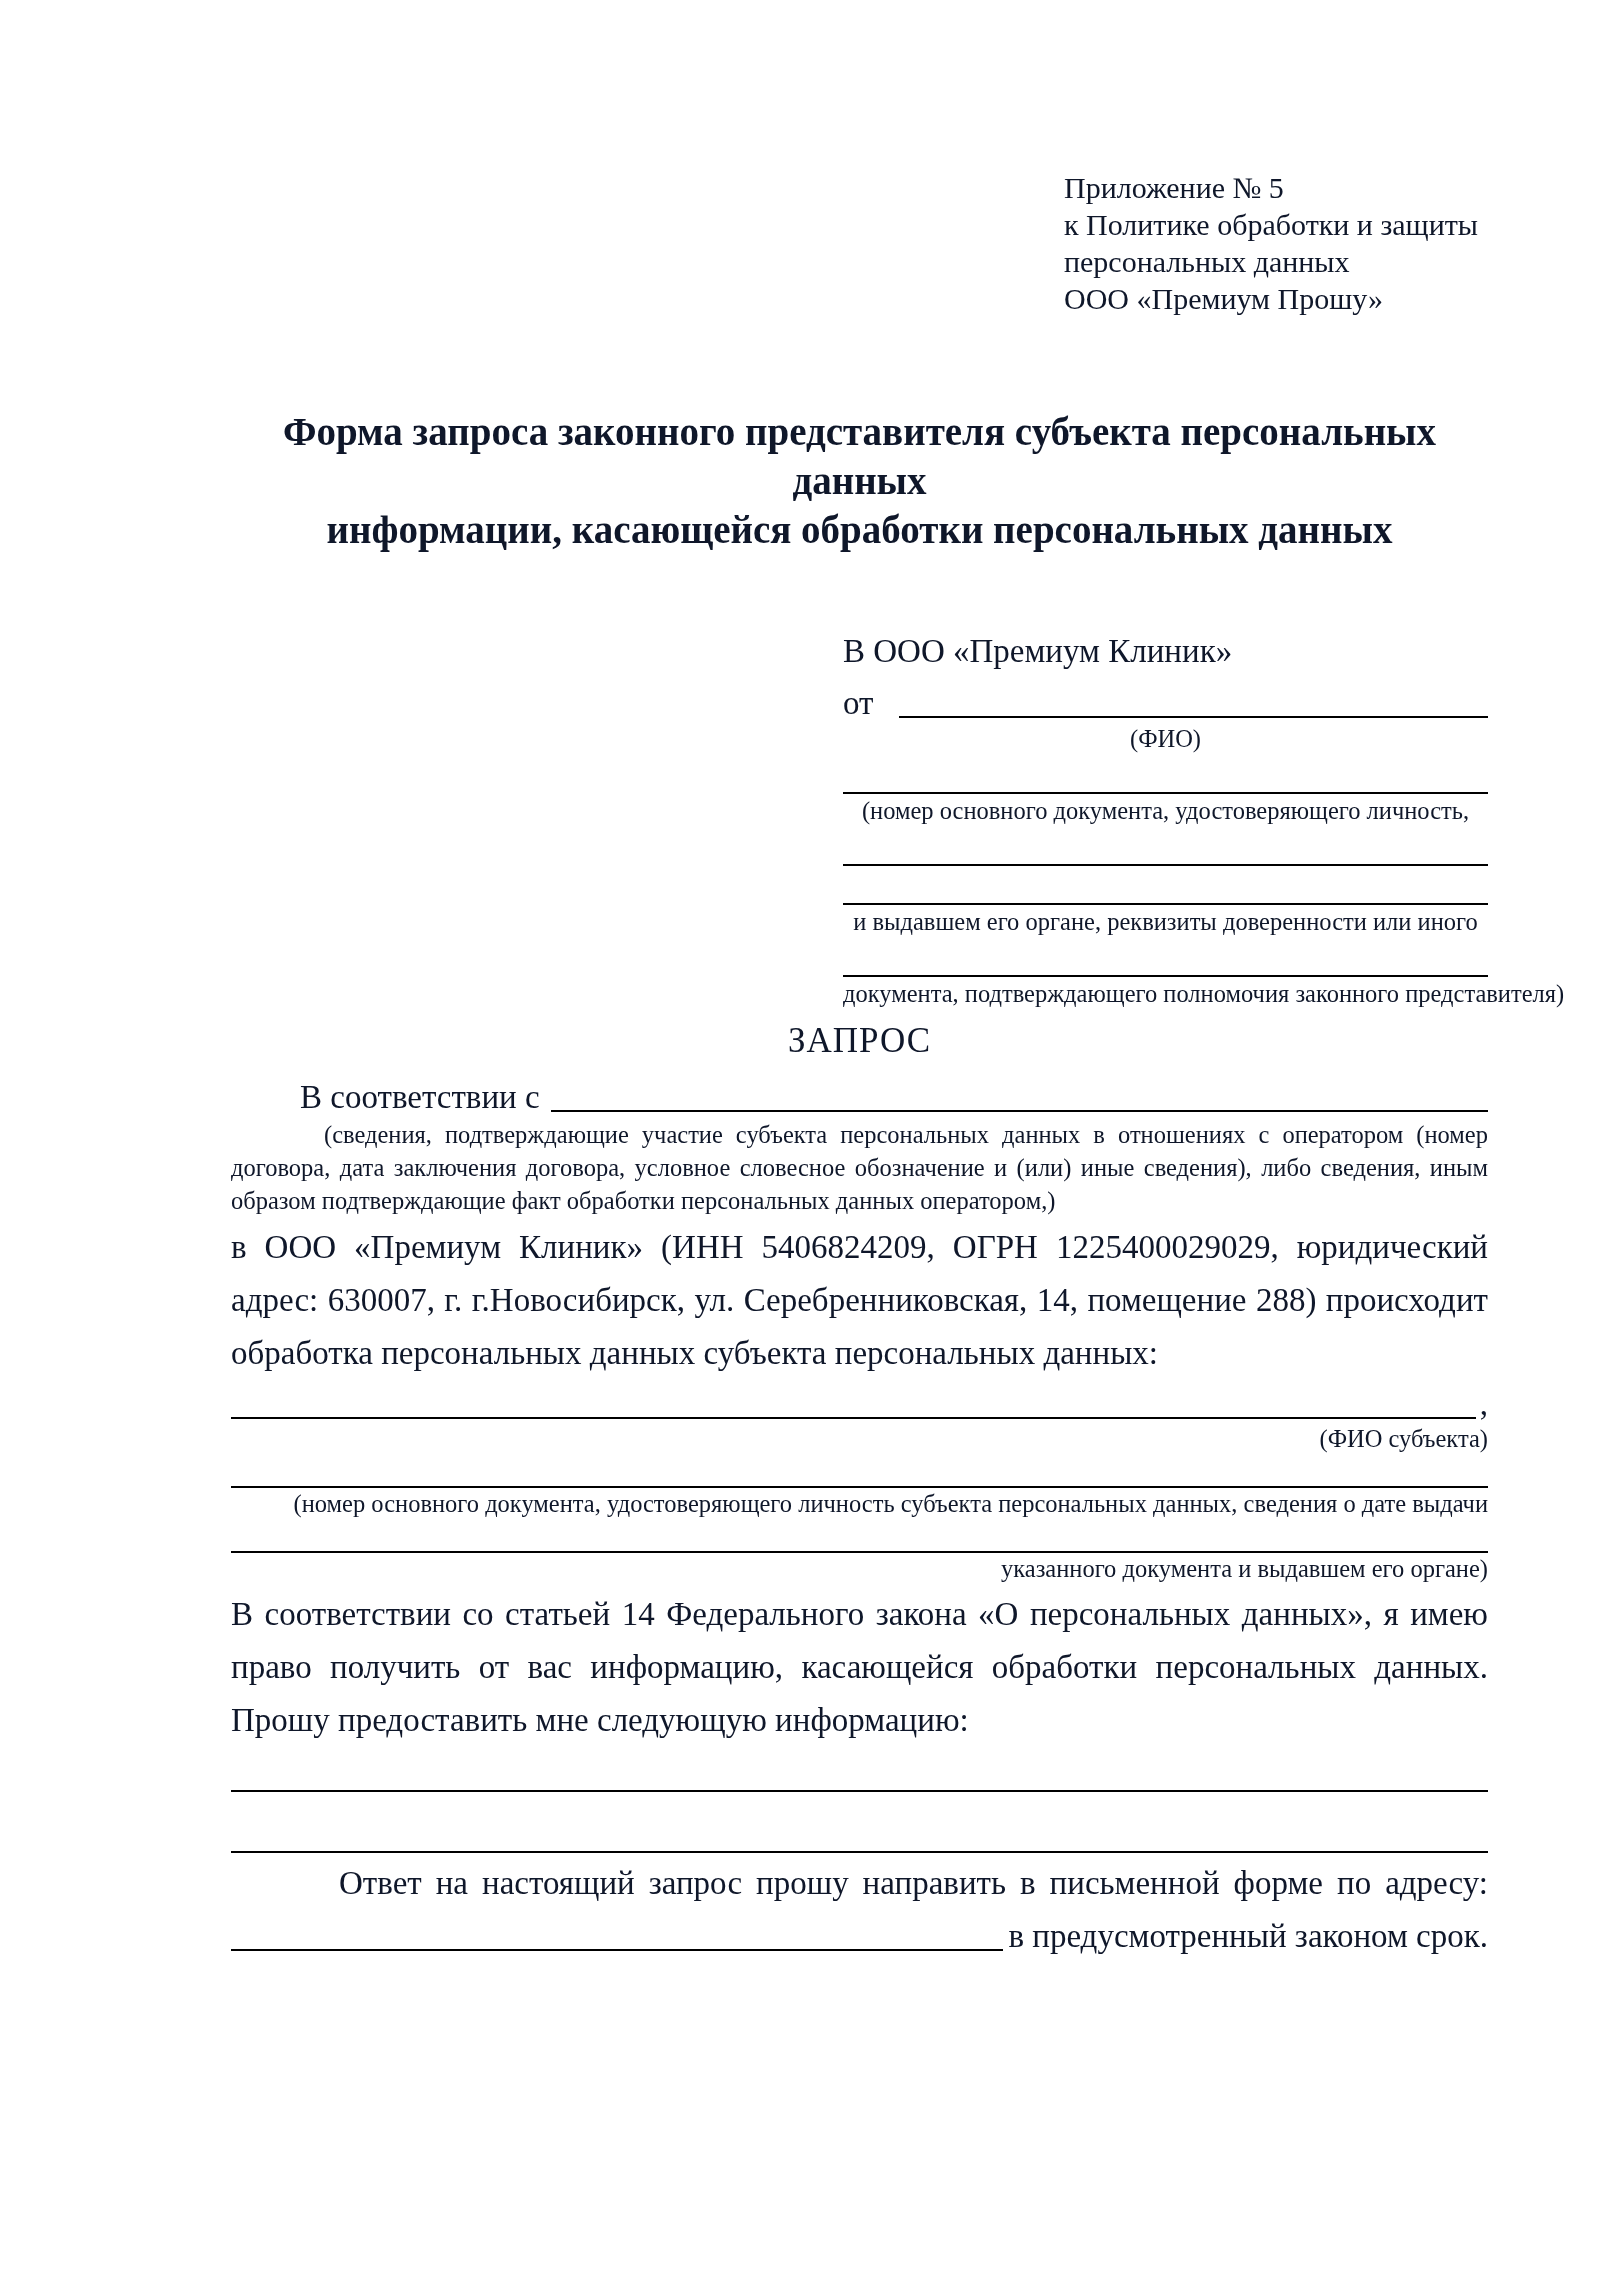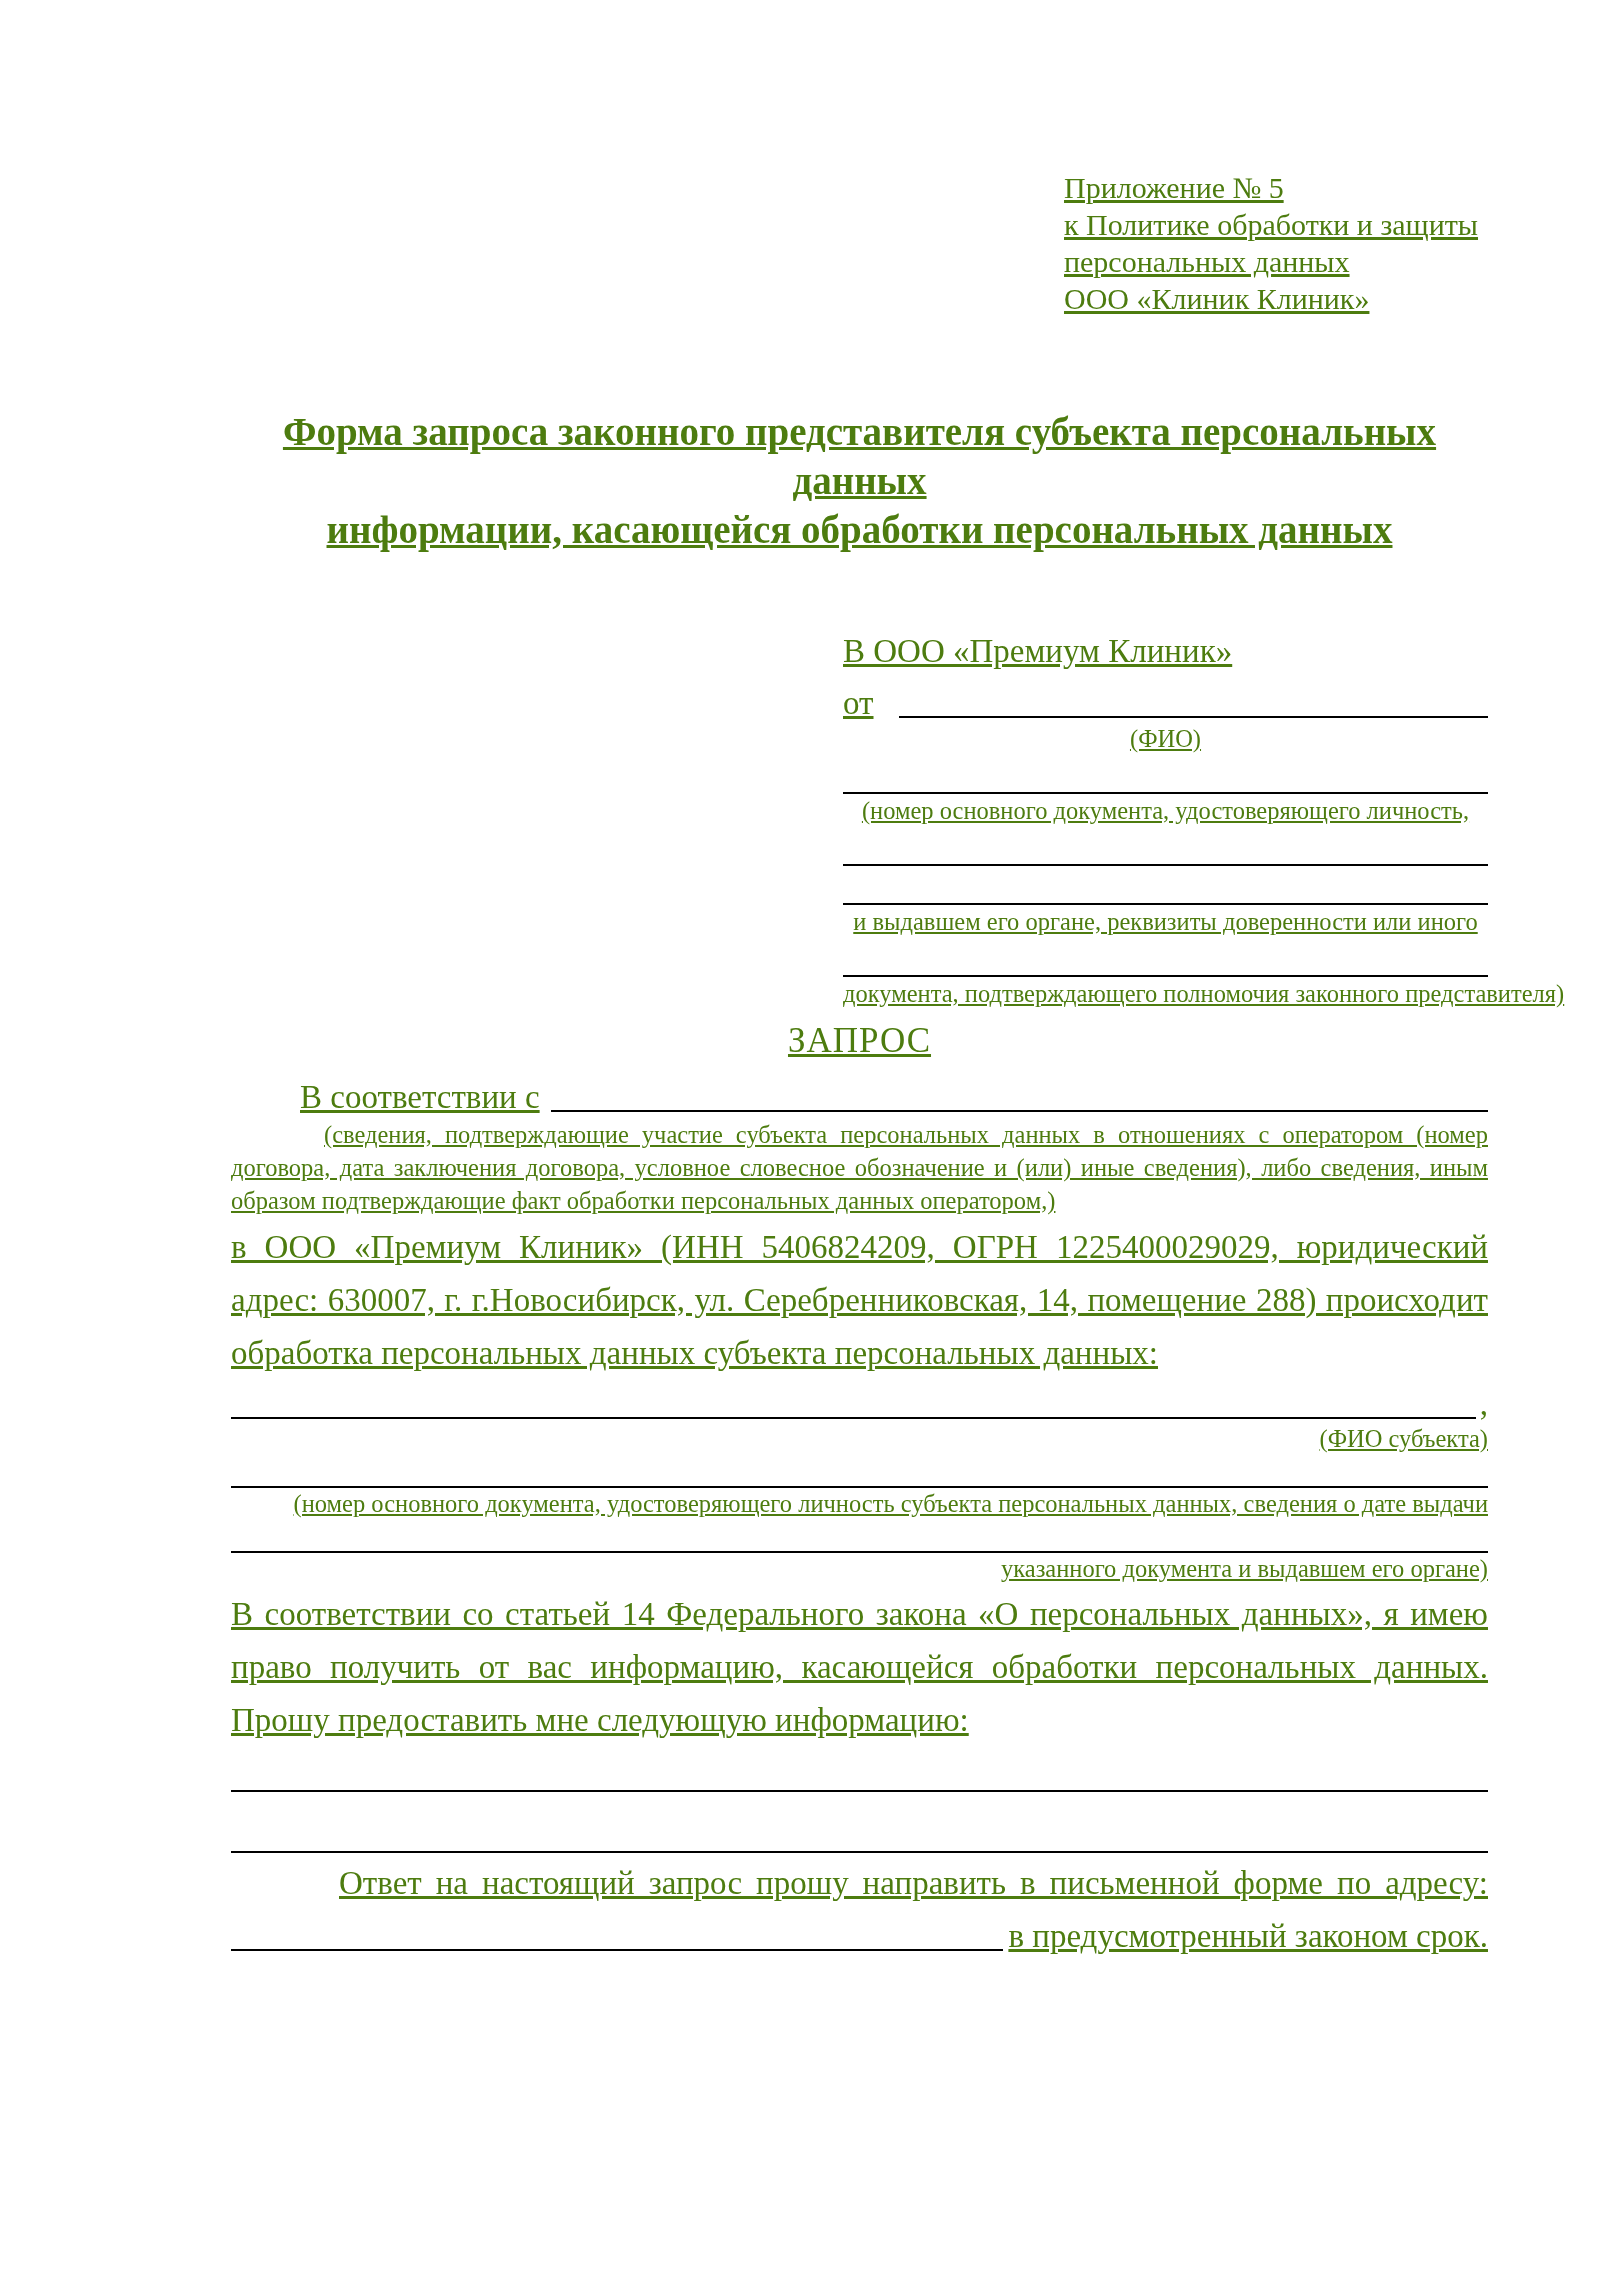--- a/index.html
+++ b/index.html
@@ -1,25 +1,24 @@
 <!DOCTYPE html>
 <html><head>
 <meta charset="utf-8">
 <style>
   html, body { margin: 0; padding: 0; background: #ffffff; }
   .page {
     position: relative;
     width: 1621px;
     min-height: 2293px;
     background: #ffffff;
-    color: #4d7c0f;
+    color: #0f172a;
     font-family: "Liberation Serif", "DejaVu Serif", serif;
     box-sizing: border-box;
     padding: 169px 133px 39px 231px;
-    text-decoration: underline;
   }
   
   .appendix {
     margin-left: 833px;
     font-size: 30px;
     line-height: 37px;
     white-space: nowrap;
   }
   
   .title {
@@ -109,21 +108,21 @@
 </style>
 </head>
 <body>
 
 <div class="page">
 
   <div class="appendix">
     <div>Приложение № 5</div>
     <div>к Политике обработки и защиты</div>
     <div>персональных данных</div>
-    <div>ООО «Клиник Клиник»</div>
+    <div>ООО «Премиум Прошу»</div>
   </div>
 
   <h1 class="title">
     <span class="tline">Форма запроса законного представителя субъекта персональных данных</span>
     <span class="tline">информации, касающейся обработки персональных данных</span>
   </h1>
 
   <div class="addressee">
     <div class="to">В ООО «Премиум Клиник»</div>
     <div class="row from-row">

